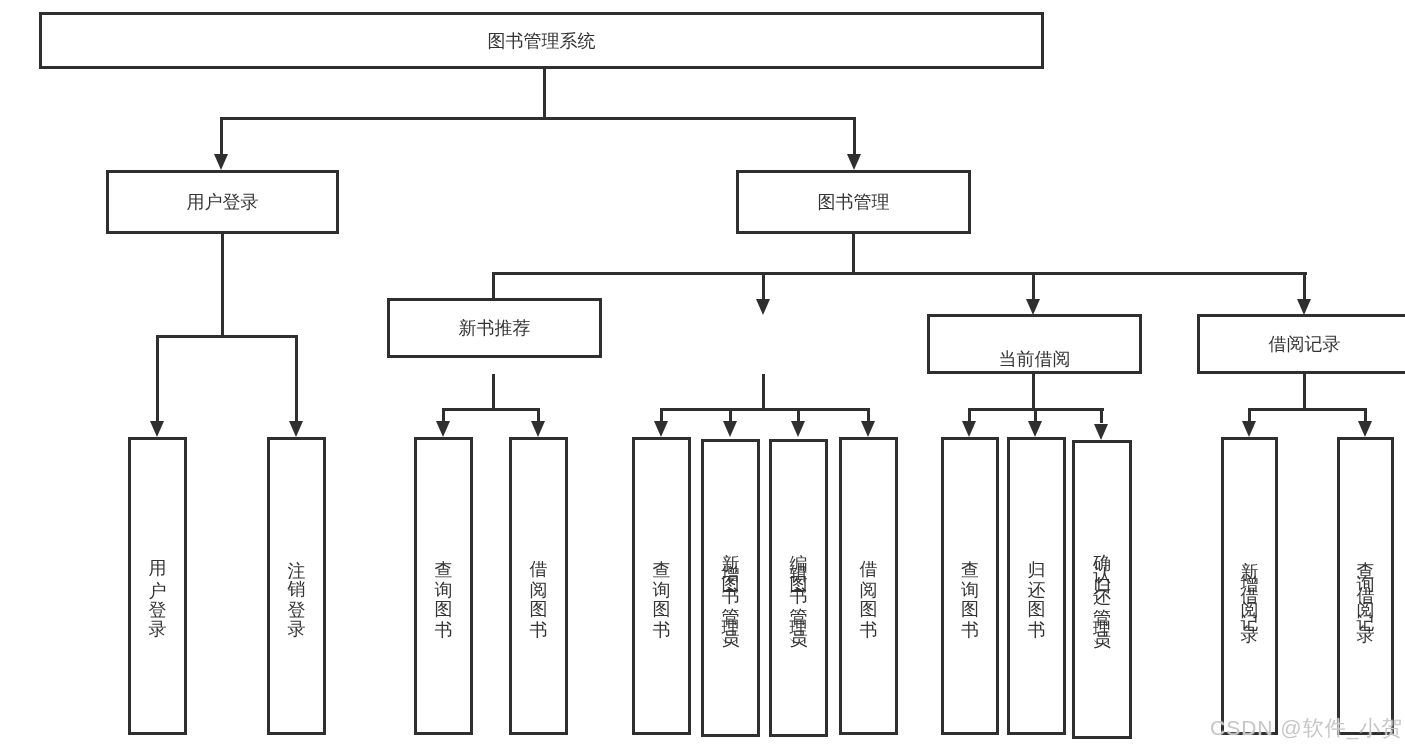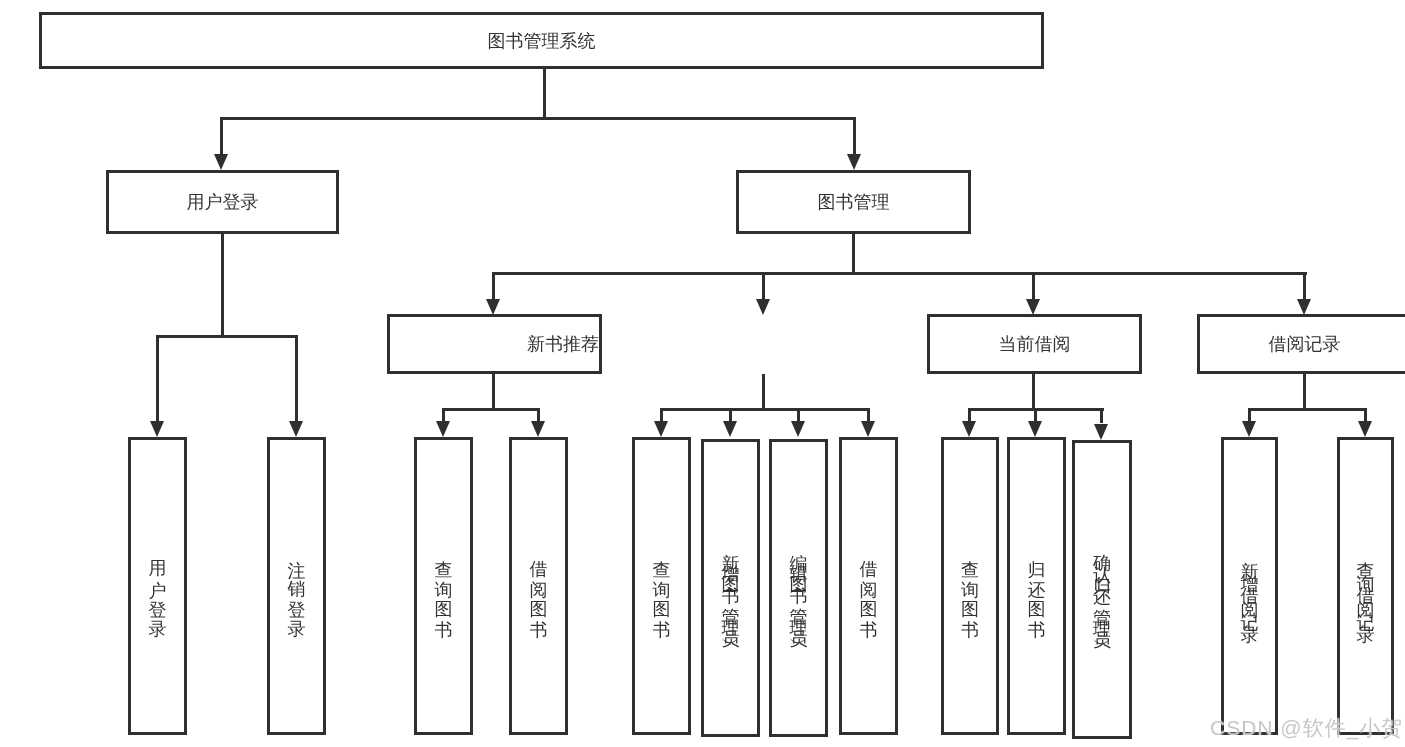--- a/index.html
+++ b/index.html
@@ -130,24 +130,24 @@
     <span>图书管理系统</span>
   </div>
 
   <div class="box" style="left:82px; top:170px; width:233px; height:64px;">
     <span>用户登录</span>
   </div>
   <div class="box" style="left:712px; top:170px; width:235px; height:64px;text-align:right;">
     <span>图书管理</span>
   </div>
 
-  <div class="box" style="left:363px; top:314px; width:215px; height:60px;justify-content:flex-end;">
+  <div class="box" style="left:363px; top:298px; width:215px; height:60px;">
     <span>新书推荐</span>
   </div>
-  <div class="box" style="left:903px; top:314px; width:215px; height:60px;">
+  <div class="box" style="left:903px; top:314px; width:215px; height:60px;align-items:flex-end;">
     <span>当前借阅</span>
   </div>
   <div class="box" style="left:1173px; top:314px; width:215px; height:60px;">
     <span>借阅记录</span>
   </div>
 
   <div class="box leaf" style="left:104px; top:437px; width:59px; height:298px;">
     <span class="vtext">用户登录</span>
   </div>
   <div class="box leaf" style="left:243px; top:437px; width:59px; height:298px;">

